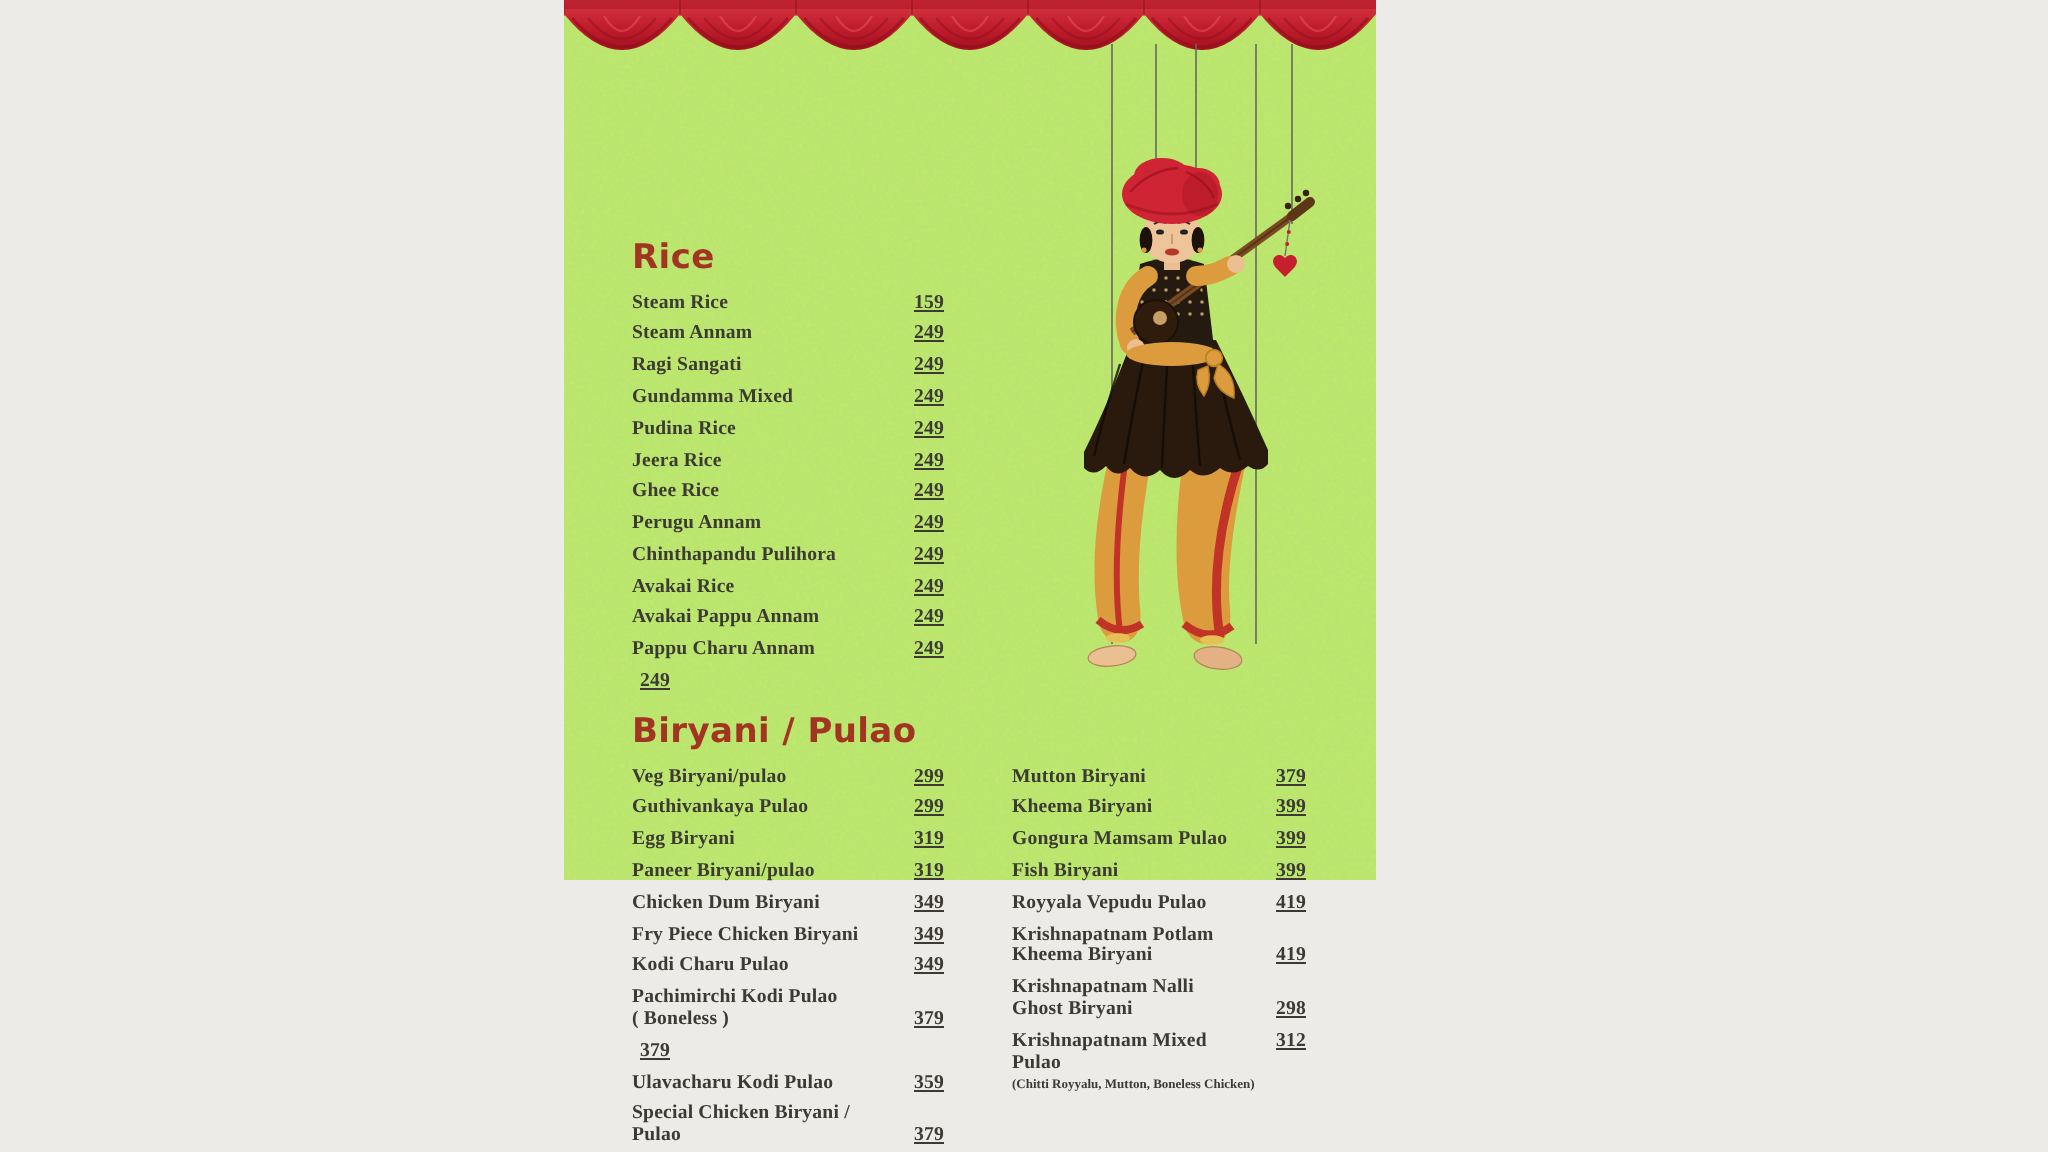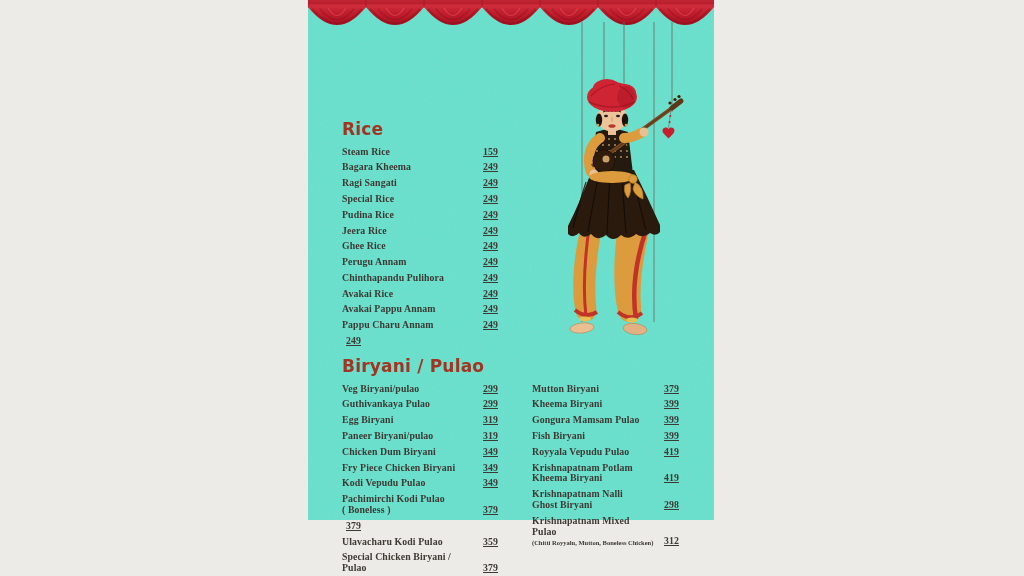--- a/index.html
+++ b/index.html
@@ -3,22 +3,22 @@
 <meta charset="utf-8">
 <style>
   html,body{margin:0;padding:0;}
   body{
     width:1024px;height:576px;overflow:hidden;
     background:#ecebe7;
     font-family:"Liberation Serif", serif;
   }
   .stage{position:relative;width:1024px;height:576px;}
   .paper{
-    position:absolute;left:308px;top:0;width:406px;height:520px;
-    background:#5eead4;
+    position:absolute;left:282px;top:0;width:406px;height:440px;
+    background:#bef264;
   }
   .texture{position:absolute;left:0;top:0;width:100%;height:100%;pointer-events:none;}
   .curtain{position:absolute;left:0;top:0;width:406px;height:36px;}
   .puppet{position:absolute;left:250px;top:22px;width:130px;height:330px;}
   .menu-section{position:absolute;left:34px;}
   .section-rice{top:120px;width:156px;}
   .section-biryani{top:357px;width:341px;}
   .menu-section h2{
     font-family:"DejaVu Sans", sans-serif;
     font-weight:bold;color:#a23522;font-size:17px;line-height:1.1;
@@ -28,21 +28,21 @@
   .col{width:156px;}
   .col.col2{width:147px;}
   .row{
     display:flex;justify-content:space-between;align-items:flex-end;
     margin-bottom:4.8px;
     font-weight:bold;font-size:9.8px;line-height:1.12;color:#3d3933;
     letter-spacing:.1px;
   }
   .row .nm{max-width:122px;}
   .row .pr{white-space:nowrap;padding-left:4px;text-decoration:underline;}
-  .row.has-note{align-items:flex-end;}
+  .row.has-note{align-items:flex-start;}
   .note{display:block;font-size:6.5px;font-weight:bold;line-height:1.25;margin-top:1px;letter-spacing:0;}
 </style>
 </head>
 <body>
 
 <div class="stage">
   <div class="paper">
 
     <svg class="texture" xmlns="http://www.w3.org/2000/svg">
       <filter id="nz">
@@ -196,29 +196,29 @@
 
     <section class="menu-section section-rice">
       <h2>Rice</h2>
       <div class="cols">
         <div class="col">
             <div class="row">
               <span class="nm">Steam Rice</span>
               <span class="pr">159</span>
             </div>
             <div class="row">
-              <span class="nm">Bagara Kheema</span>
+              <span class="nm">Steam Annam</span>
               <span class="pr">249</span>
             </div>
             <div class="row">
               <span class="nm">Ragi Sangati</span>
               <span class="pr">249</span>
             </div>
             <div class="row">
-              <span class="nm">Special Rice</span>
+              <span class="nm">Gundamma Mixed</span>
               <span class="pr">249</span>
             </div>
             <div class="row">
               <span class="nm">Pudina Rice</span>
               <span class="pr">249</span>
             </div>
             <div class="row">
               <span class="nm">Jeera Rice</span>
               <span class="pr">249</span>
             </div>
@@ -275,21 +275,21 @@
             </div>
             <div class="row">
               <span class="nm">Chicken Dum Biryani</span>
               <span class="pr">349</span>
             </div>
             <div class="row">
               <span class="nm">Fry Piece Chicken Biryani</span>
               <span class="pr">349</span>
             </div>
             <div class="row">
-              <span class="nm">Kodi Vepudu Pulao</span>
+              <span class="nm">Kodi Charu Pulao</span>
               <span class="pr">349</span>
             </div>
             <div class="row">
               <span class="nm">Pachimirchi Kodi Pulao<br>( Boneless )</span>
               <span class="pr">379</span>
             </div>
             <div class="row">
               <span class="pr">379</span>
             </div>
             <div class="row">

